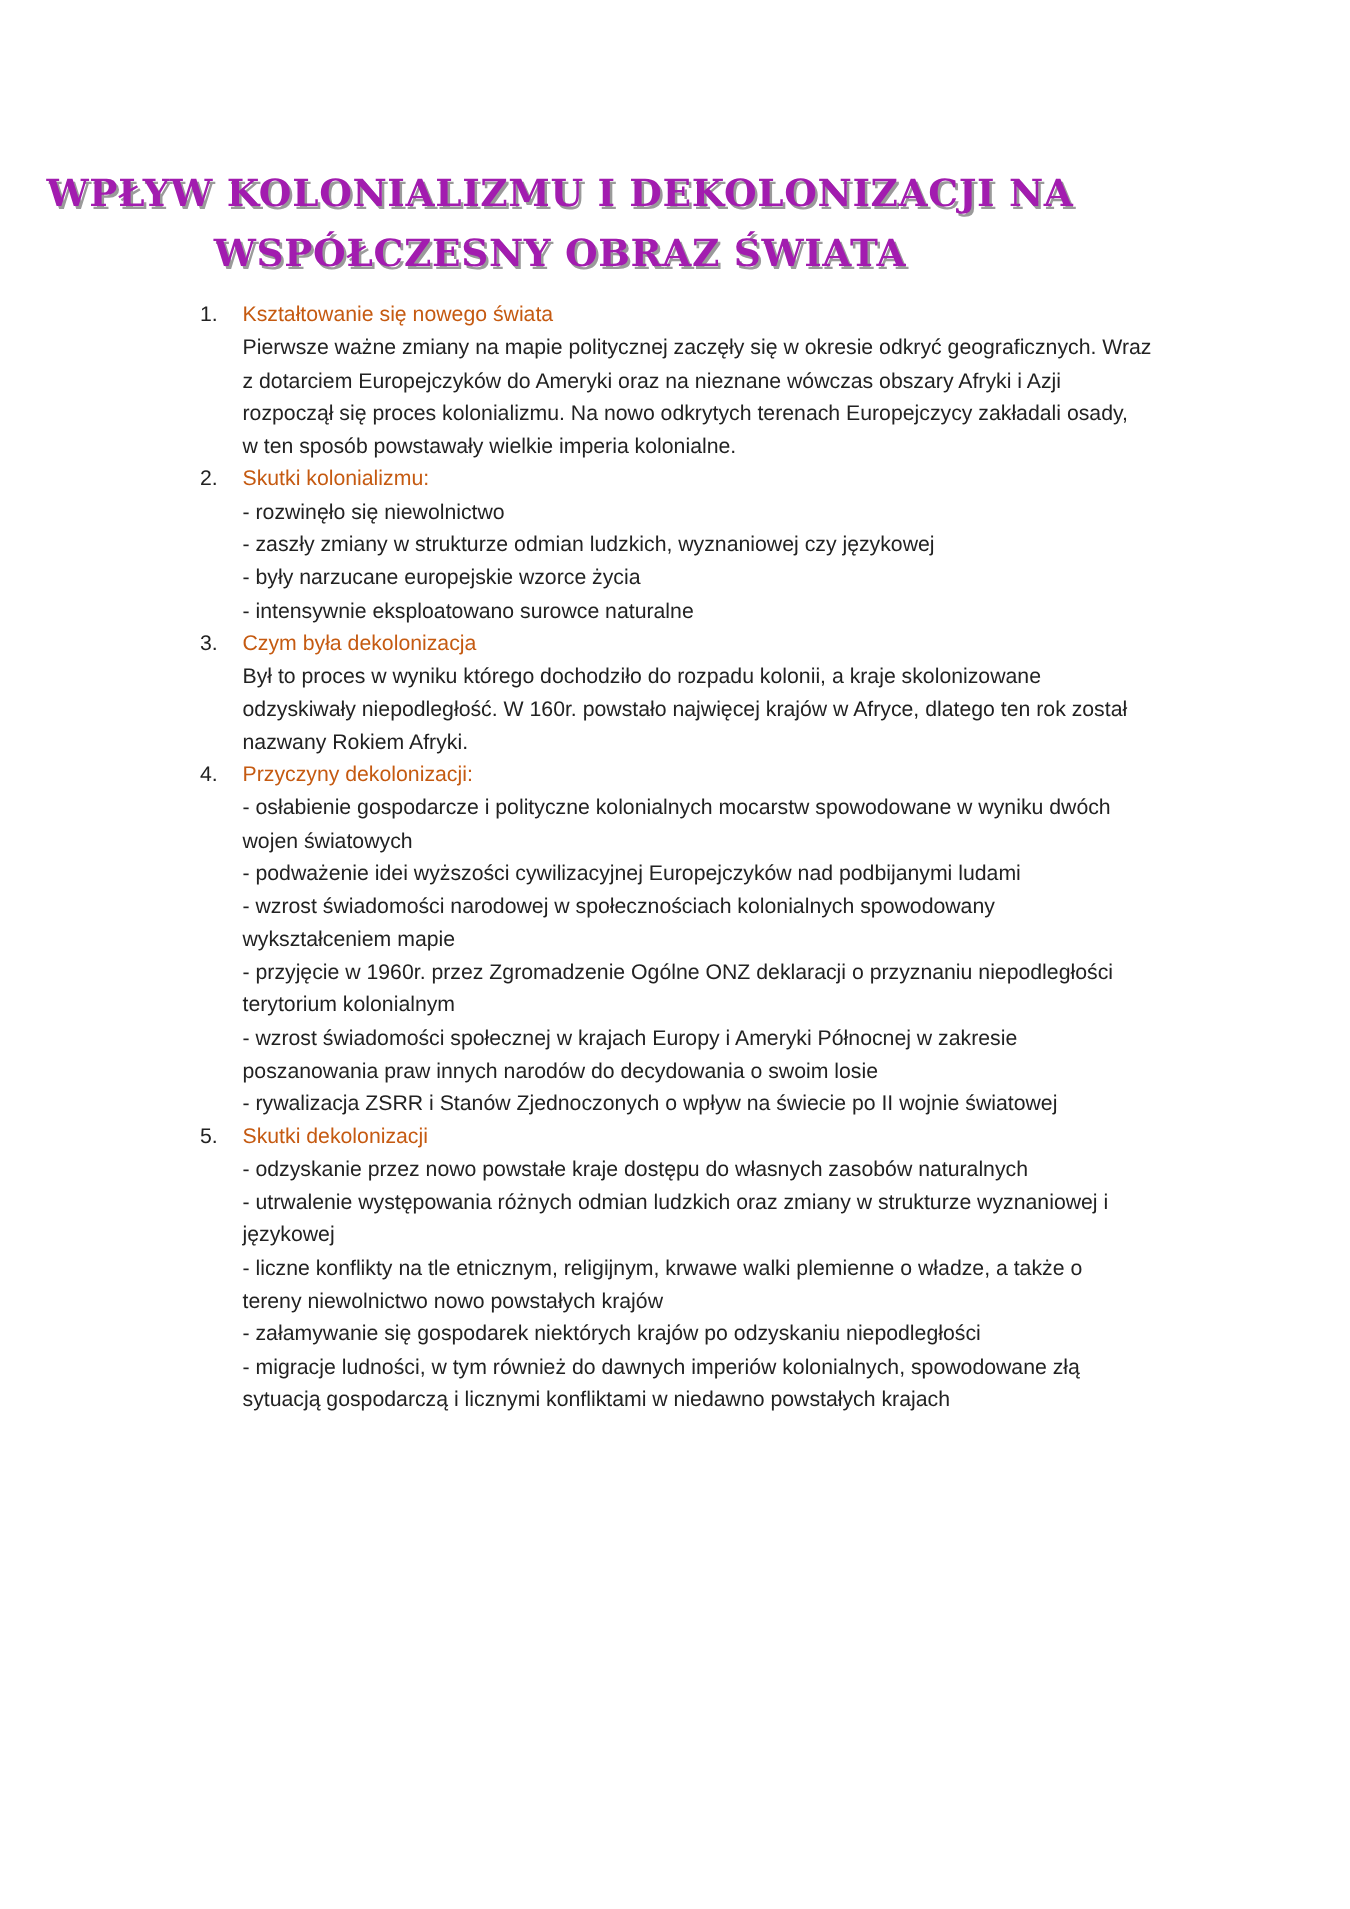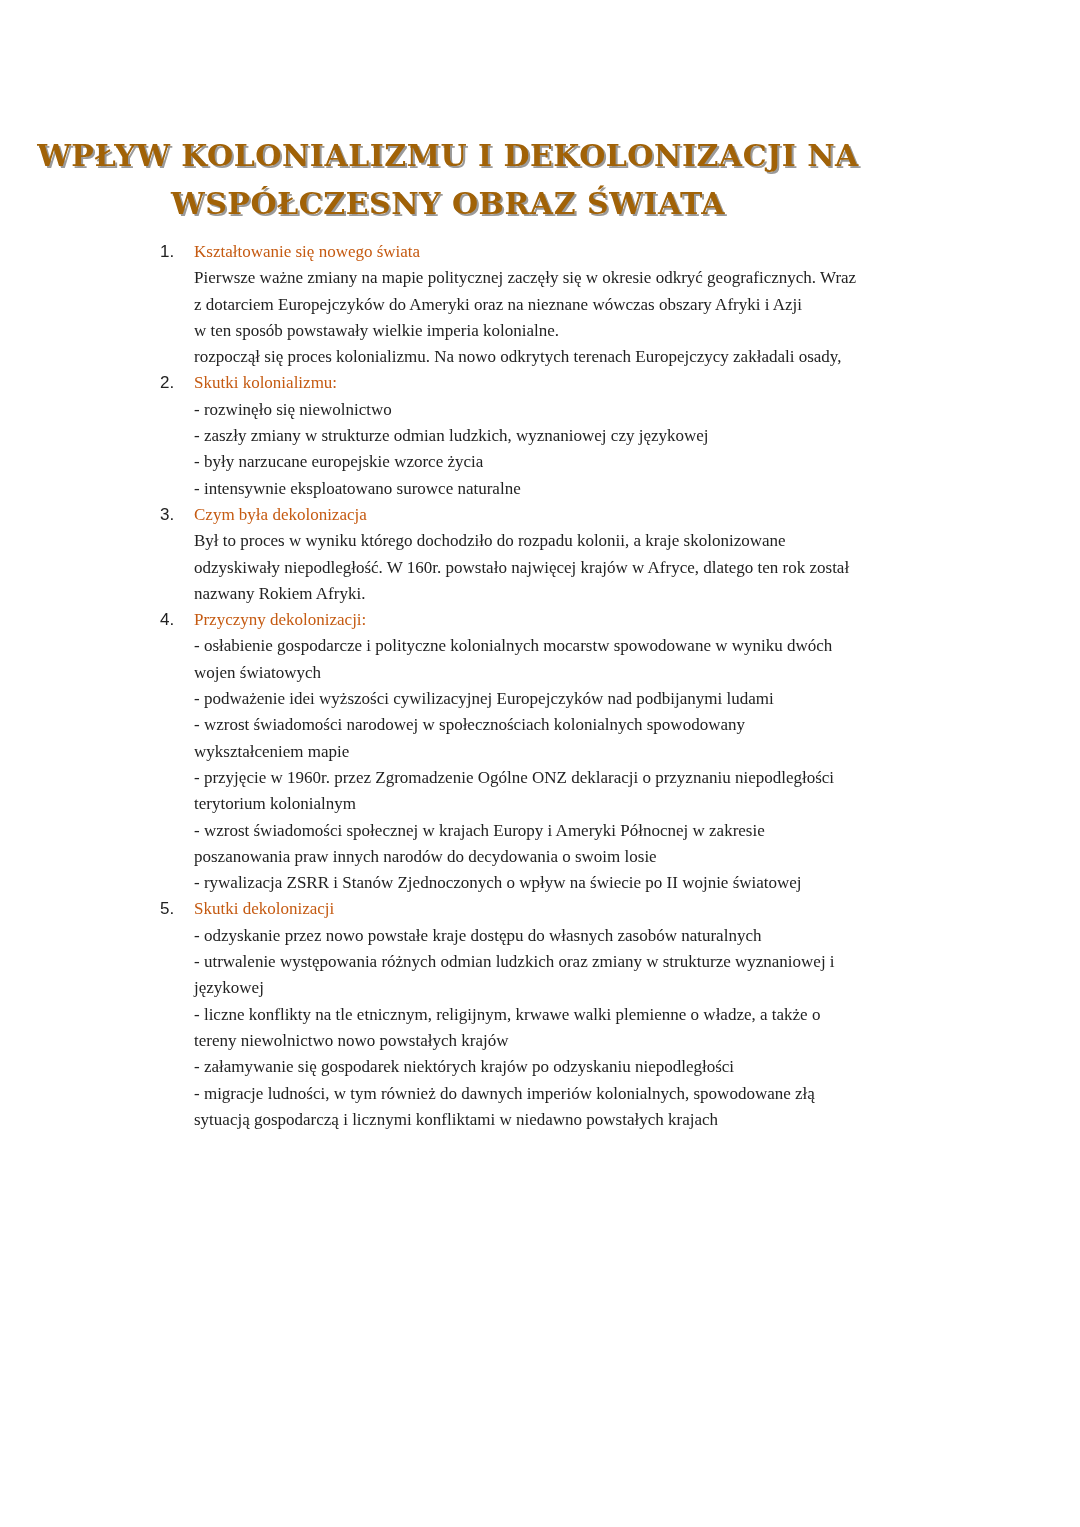--- a/index.html
+++ b/index.html
@@ -19,21 +19,21 @@
       position: absolute;
       left: 0;
       top: 132px;
       width: 896px;
       text-align: center;
       font-family: "DejaVu Serif", "Liberation Serif", serif;
       font-weight: bold;
       font-size: 30px;
       line-height: 48px;
       letter-spacing: 0.5px;
-      color: #a16207;
+      color: #a21caf;
       text-shadow: 2px 2px 0 #9a9a9a;
       margin: 0;
       font-variant: small-caps;
     }
     .page-title span {
       display: block;
     }
     .content {
       position: absolute;
       left: 160px;
@@ -46,21 +46,20 @@
       display: flex;
       flex-direction: row;
     }
     .section-number {
       width: 34px;
       flex: 0 0 34px;
       color: #222222;
     }
     .section-body {
       flex: 1 1 auto;
-      font-family: Liberation Serif, serif;
     }
     .section-heading {
       color: #C55A11;
     }
     .para, .bullet {
       color: #222222;
     }
   </style>
 </head>
 <body>
@@ -71,22 +70,22 @@
 </h1>
 
 <div class="content">
 
   <div class="section">
     <div class="section-number">1.</div>
     <div class="section-body">
       <div class="section-heading">Kształtowanie się nowego świata</div>
       <div class="para">Pierwsze ważne zmiany na mapie politycznej zaczęły się w okresie odkryć geograficznych. Wraz</div>
       <div class="para">z dotarciem Europejczyków do Ameryki oraz na nieznane wówczas obszary Afryki i Azji</div>
+      <div class="para">rozpoczął się proces kolonializmu. Na nowo odkrytych terenach Europejczycy zakładali osady,</div>
       <div class="para">w ten sposób powstawały wielkie imperia kolonialne.</div>
-      <div class="para">rozpoczął się proces kolonializmu. Na nowo odkrytych terenach Europejczycy zakładali osady,</div>
     </div>
   </div>
 
   <div class="section">
     <div class="section-number">2.</div>
     <div class="section-body">
       <div class="section-heading">Skutki kolonializmu:</div>
       <div class="bullet">- rozwinęło się niewolnictwo</div>
       <div class="bullet">- zaszły zmiany w strukturze odmian ludzkich, wyznaniowej czy językowej</div>
       <div class="bullet">- były narzucane europejskie wzorce życia</div>

